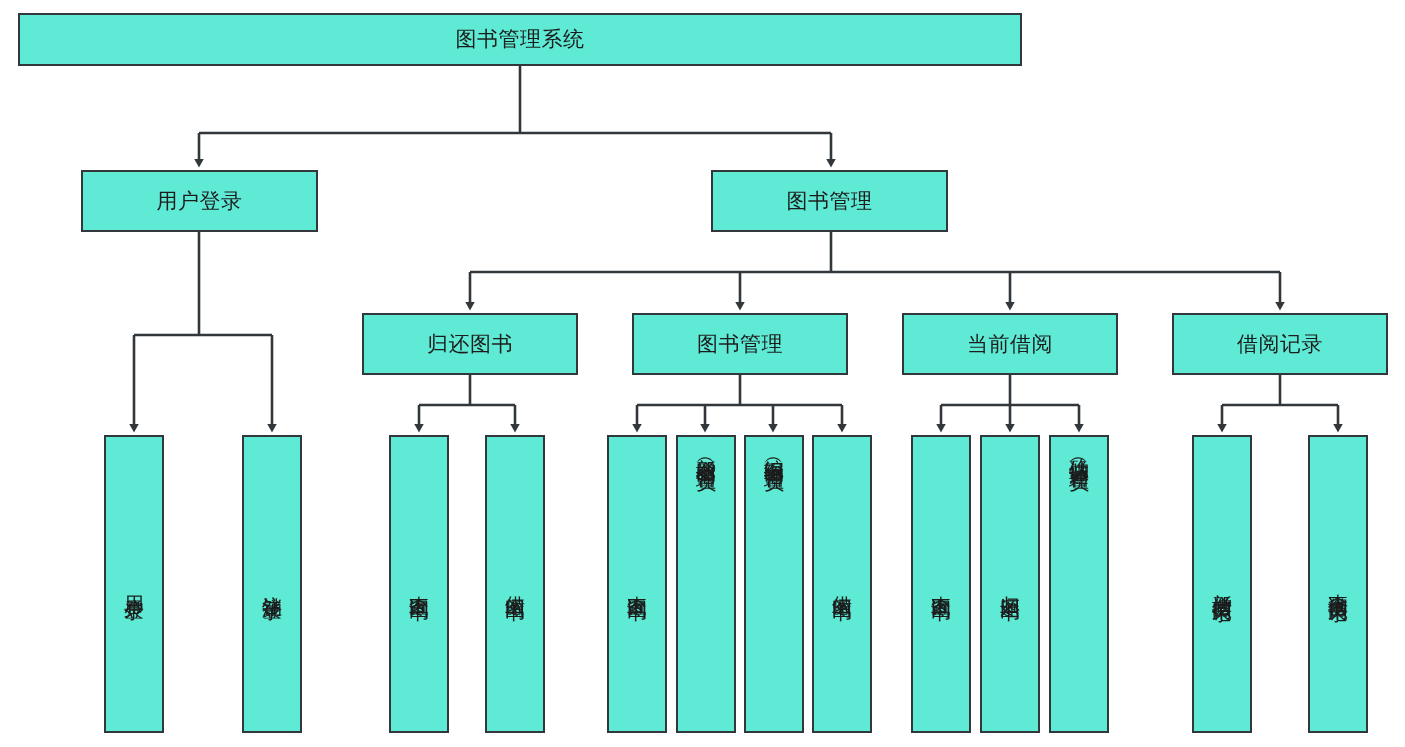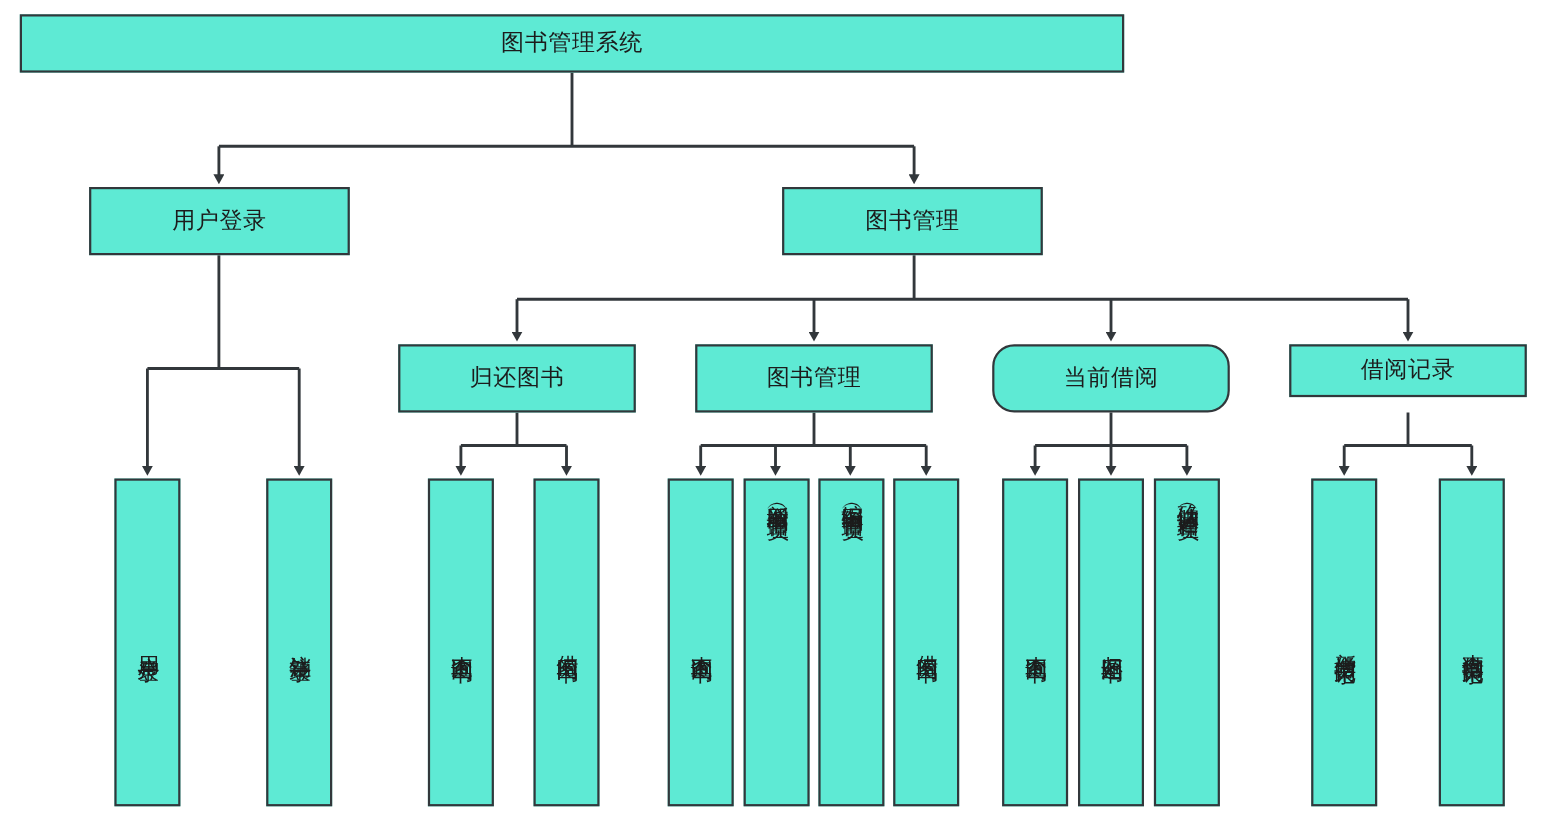--- a/index.html
+++ b/index.html
@@ -133,24 +133,24 @@
   <div class="node" style="left:711px; top:170px; width:237px; height:62px;">
     <span class="node-label">图书管理</span>
   </div>
 
   <div class="node" style="left:362px; top:313px; width:216px; height:62px;">
     <span class="node-label">归还图书</span>
   </div>
   <div class="node" style="left:632px; top:313px; width:216px; height:62px;">
     <span class="node-label">图书管理</span>
   </div>
-  <div class="node" style="left:902px; top:313px; width:216px; height:62px;border-radius:20px;">
+  <div class="node" style="left:902px; top:313px; width:216px; height:62px;">
     <span class="node-label">当前借阅</span>
   </div>
-  <div class="node" style="left:1172px; top:313px; width:216px; height:48px;">
+  <div class="node" style="left:1172px; top:313px; width:216px; height:62px;">
     <span class="node-label">借阅记录</span>
   </div>
 
   <div class="node vertical center-v" style="left:104px; top:435px; width:60px; height:298px;">
     <span class="node-label">用户登录</span>
   </div>
   <div class="node vertical center-v" style="left:242px; top:435px; width:60px; height:298px;">
     <span class="node-label">注销登录</span>
   </div>
 

